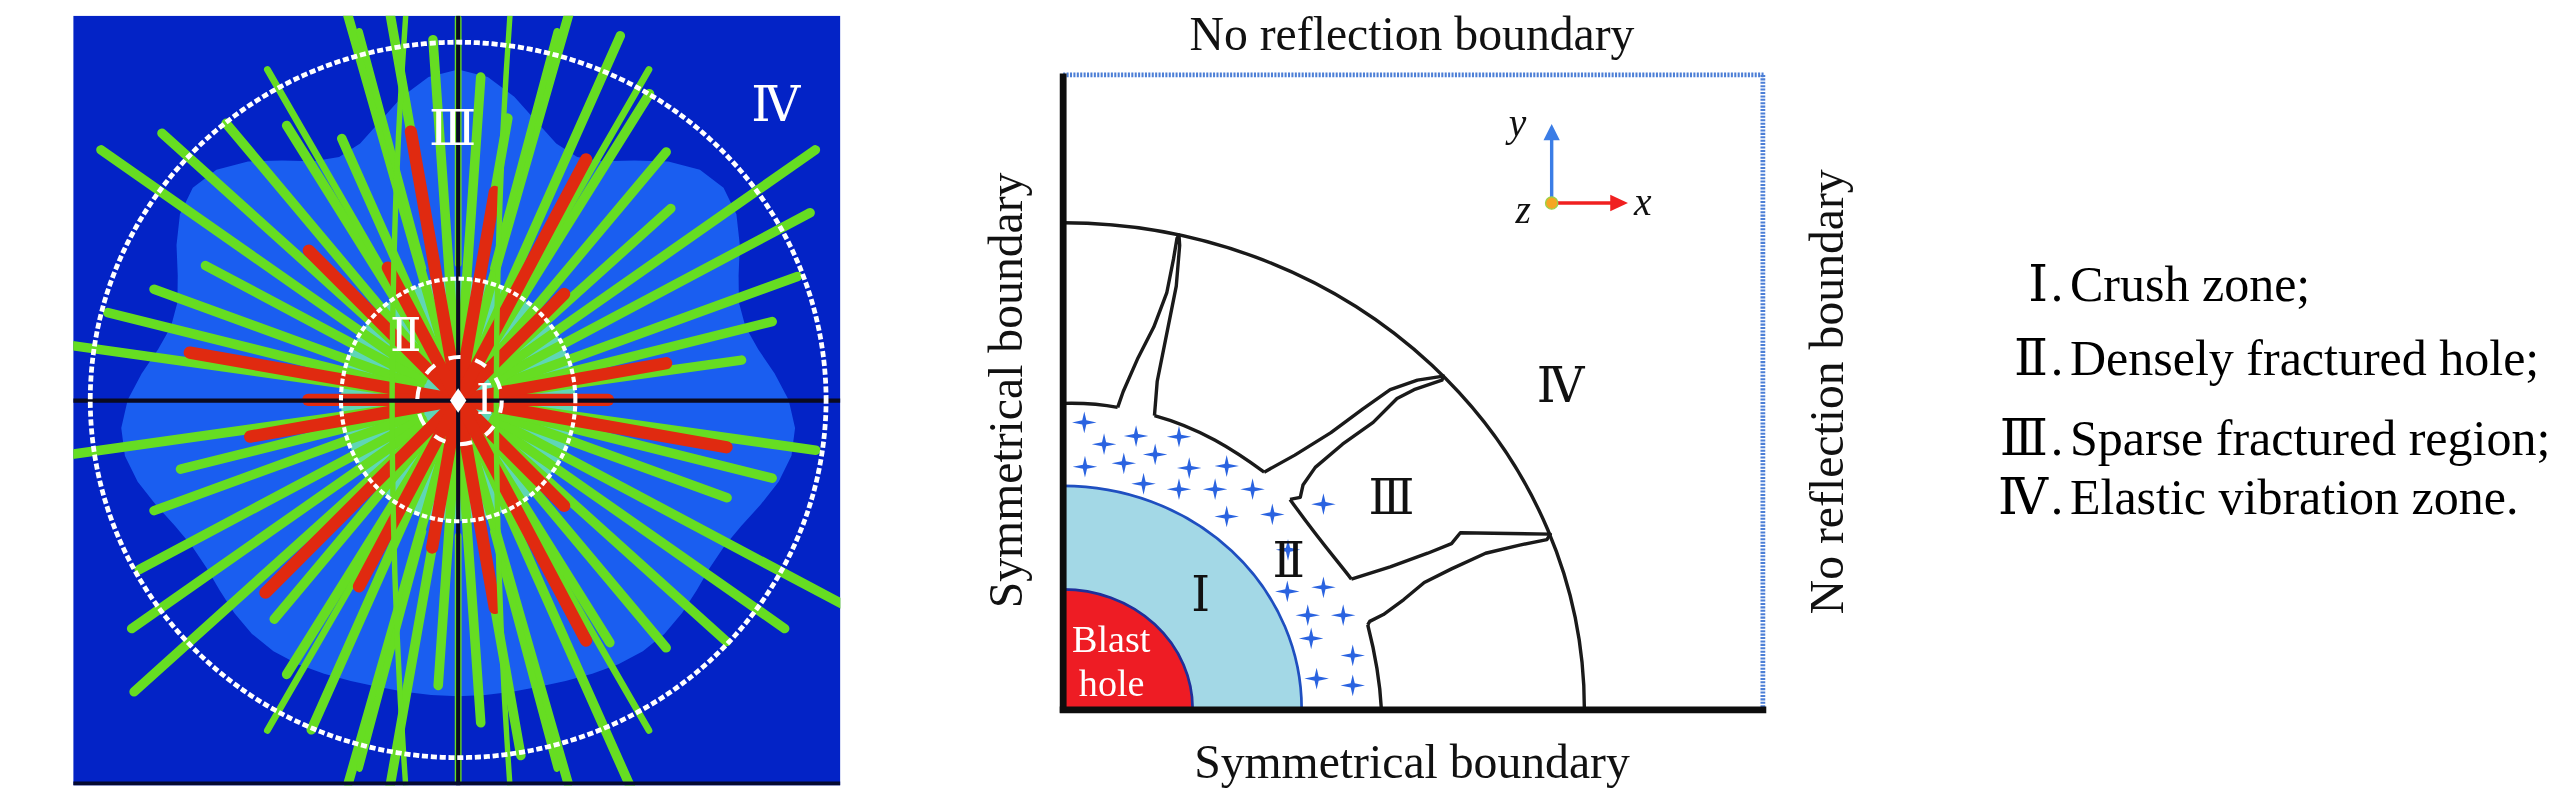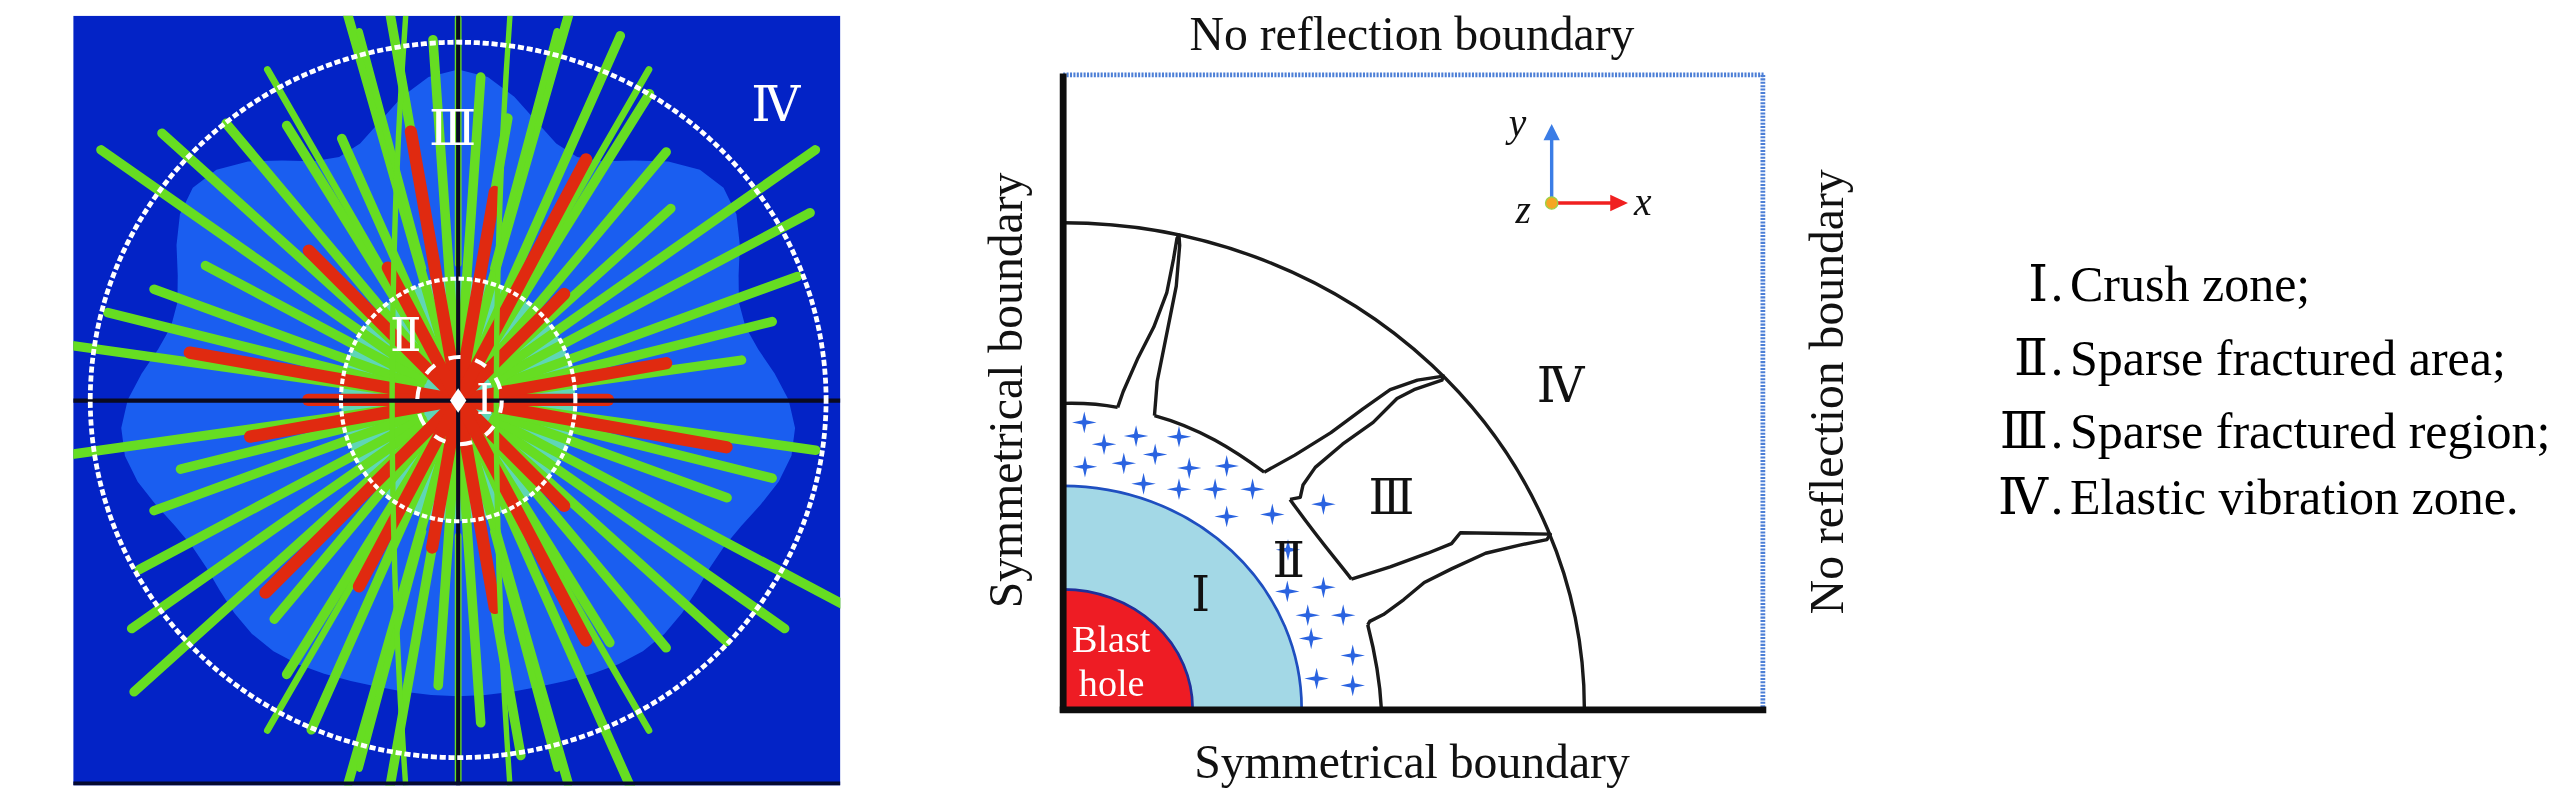--- a/index.html
+++ b/index.html
@@ -202,23 +202,23 @@
   </g>
 </svg>
 
 <div class="legend">
   <div class="legend-row" style="top:0px">
     <span class="num">Ⅰ</span><span class="dot">.</span>
     <span>Crush zone;</span>
   </div>
   <div class="legend-row" style="top:74px">
     <span class="num">Ⅱ</span><span class="dot">.</span>
-    <span>Sparse fractured area;</span>
-  </div>
-  <div class="legend-row" style="top:147px">
+    <span>Densely fractured hole;</span>
+  </div>
+  <div class="legend-row" style="top:154px">
     <span class="num">Ⅲ</span><span class="dot">.</span>
     <span>Sparse fractured region;</span>
   </div>
   <div class="legend-row" style="top:213px">
     <span class="num">Ⅳ</span><span class="dot">.</span>
     <span>Elastic vibration zone.</span>
   </div>
 </div>
 
 

